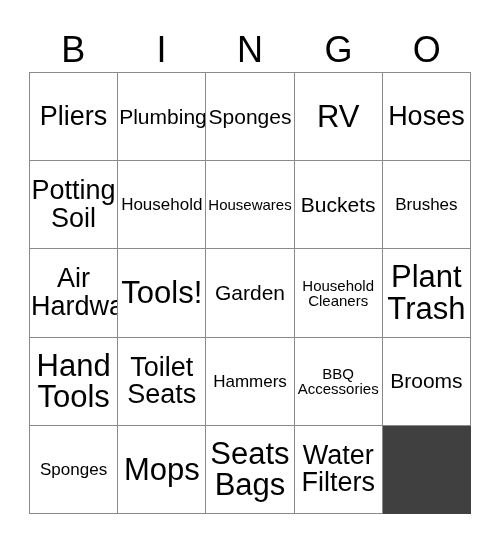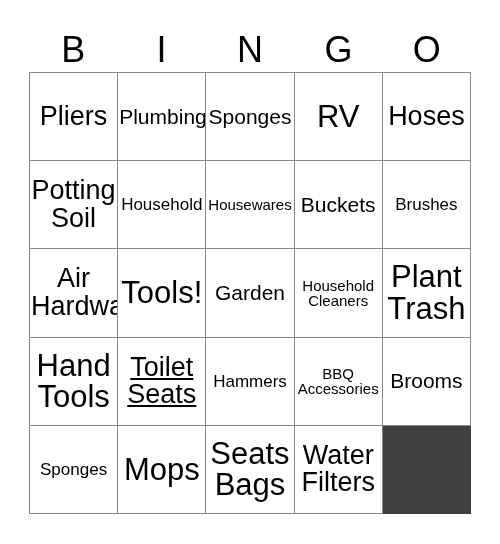--- a/index.html
+++ b/index.html
@@ -154,21 +154,21 @@
       </div>
 
     <div class="cell" style="border-color: rgb(138, 138, 138);">
         <span class="cell-text" data-size="xl">Plant
 Trash</span>
       </div>
     <div class="cell" style="border-color: rgb(138, 138, 138);">
         <span class="cell-text" data-size="xl">Hand
 Tools</span>
       </div>
-    <div class="cell" style="border-color: rgb(138, 138, 138); text-decoration: underline;">
+    <div class="cell" style="border-color: rgb(138, 138, 138);">
         <span class="cell-text" data-size="lg">Toilet
 Seats</span>
       </div>
     <div class="cell" style="border-color: rgb(138, 138, 138);">
         <span class="cell-text" data-size="sm">Hammers</span>
       </div>
     <div class="cell" style="border-color: rgb(138, 138, 138);">
         <span class="cell-text" data-size="xs">BBQ
 Accessories</span>
       </div>

